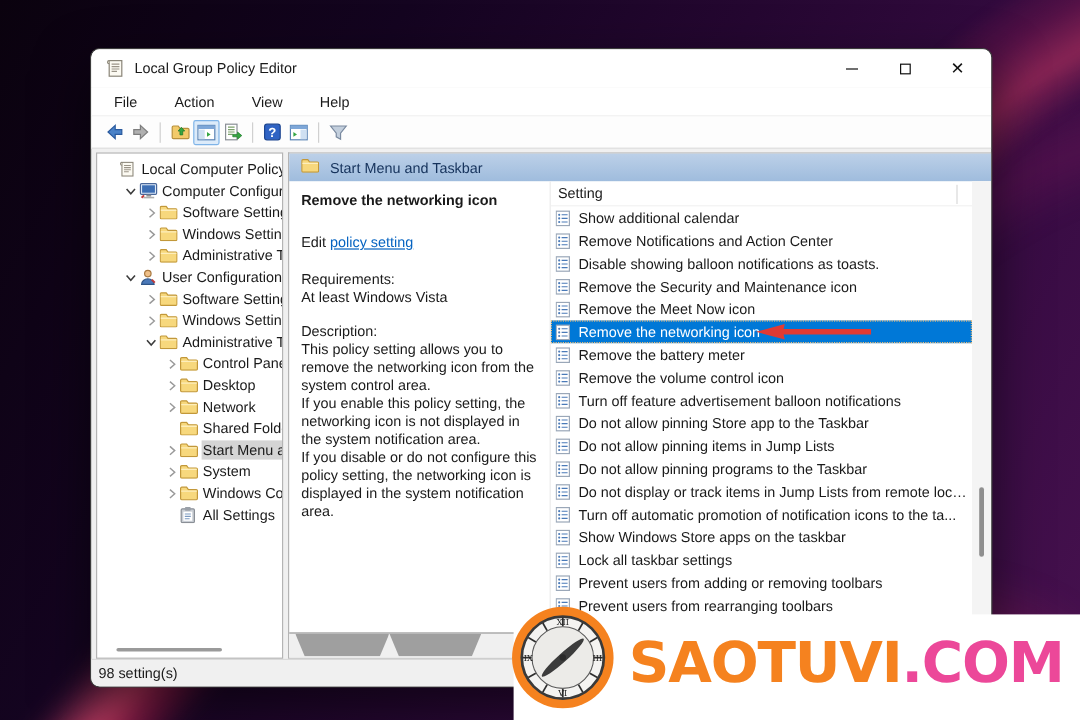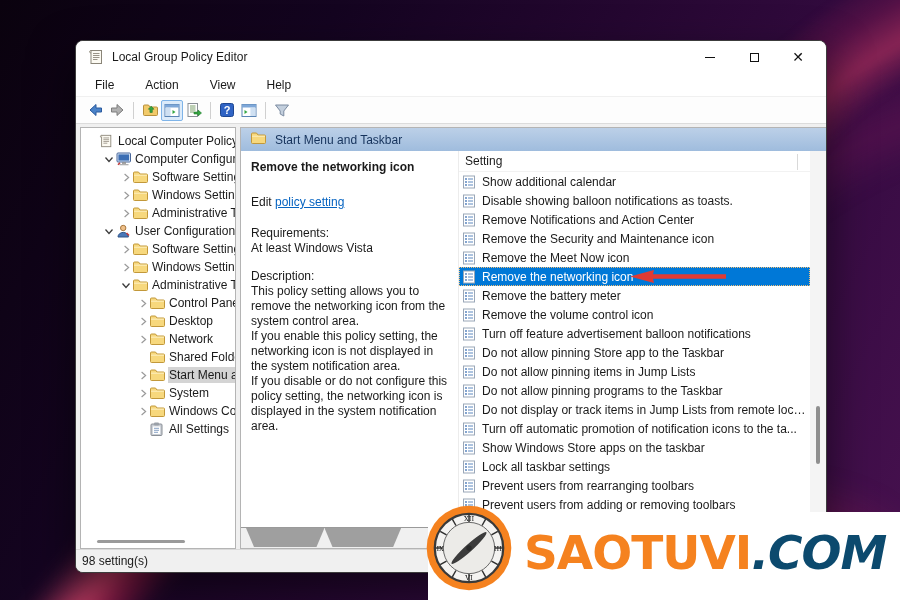--- a/index.html
+++ b/index.html
@@ -92,21 +92,21 @@
 
   .statusbar { height:23px; background:#f0f0f0; border-top:1px solid #d9d9d9; font-size:12px; color:#1a1a1a;
     display:flex; align-items:center; padding-left:6px; flex:0 0 auto; }
 
   
   .watermark { position:absolute; left:428px; top:512px; width:472px; height:88px; background:#fff; z-index:50; }
   .wm-clock { position:absolute; left:-4px; top:-9px; width:90px; height:90px; }
   .wm-text { position:absolute; left:96px; top:8px; font-size:47px; font-weight:bold; letter-spacing:-1px; line-height:66px;
     font-family:"DejaVu Sans", sans-serif; }
   .wm-orange { color:#f5821f; }
-  .wm-green { color:#0c4a6e;font-style:italic; }
+  .wm-green { color:#ec4899; }
 </style>
 </head>
 <body>
 
 <div class="desktop">
   <div class="wp-arc2"></div>
   <div class="wp-arc"></div>
   <div class="wp-streak"></div>
   <div class="wp-glow"></div>
 
@@ -482,33 +482,33 @@
                 <div class="list-row">
                   <span class="licon">
                     <svg width="12" height="14" viewBox="0 0 12 14">
                       <rect x="0.5" y="1" width="11" height="12" fill="#fff" stroke="#9aa7b8"></rect>
                       <circle cx="3" cy="4" r="0.9" fill="#4a7ab8"></circle>
                       <circle cx="3" cy="7" r="0.9" fill="#4a7ab8"></circle>
                       <circle cx="3" cy="10" r="0.9" fill="#4a7ab8"></circle>
                       <path d="M5 4 h5 M5 7 h5 M5 10 h5" stroke="#4a7ab8" stroke-width="0.9"></path>
                     </svg>
                   </span>
+                  <span class="llabel">Remove Notifications and Action Center</span>
+                </div>
+                <div class="list-row">
+                  <span class="licon">
+                    <svg width="12" height="14" viewBox="0 0 12 14">
+                      <rect x="0.5" y="1" width="11" height="12" fill="#fff" stroke="#9aa7b8"></rect>
+                      <circle cx="3" cy="4" r="0.9" fill="#4a7ab8"></circle>
+                      <circle cx="3" cy="7" r="0.9" fill="#4a7ab8"></circle>
+                      <circle cx="3" cy="10" r="0.9" fill="#4a7ab8"></circle>
+                      <path d="M5 4 h5 M5 7 h5 M5 10 h5" stroke="#4a7ab8" stroke-width="0.9"></path>
+                    </svg>
+                  </span>
                   <span class="llabel">Disable showing balloon notifications as toasts.</span>
-                </div>
-                <div class="list-row">
-                  <span class="licon">
-                    <svg width="12" height="14" viewBox="0 0 12 14">
-                      <rect x="0.5" y="1" width="11" height="12" fill="#fff" stroke="#9aa7b8"></rect>
-                      <circle cx="3" cy="4" r="0.9" fill="#4a7ab8"></circle>
-                      <circle cx="3" cy="7" r="0.9" fill="#4a7ab8"></circle>
-                      <circle cx="3" cy="10" r="0.9" fill="#4a7ab8"></circle>
-                      <path d="M5 4 h5 M5 7 h5 M5 10 h5" stroke="#4a7ab8" stroke-width="0.9"></path>
-                    </svg>
-                  </span>
-                  <span class="llabel">Remove Notifications and Action Center</span>
                 </div>
                 <div class="list-row">
                   <span class="licon">
                     <svg width="12" height="14" viewBox="0 0 12 14">
                       <rect x="0.5" y="1" width="11" height="12" fill="#fff" stroke="#9aa7b8"></rect>
                       <circle cx="3" cy="4" r="0.9" fill="#4a7ab8"></circle>
                       <circle cx="3" cy="7" r="0.9" fill="#4a7ab8"></circle>
                       <circle cx="3" cy="10" r="0.9" fill="#4a7ab8"></circle>
                       <path d="M5 4 h5 M5 7 h5 M5 10 h5" stroke="#4a7ab8" stroke-width="0.9"></path>
                     </svg>
@@ -665,33 +665,33 @@
                 <div class="list-row">
                   <span class="licon">
                     <svg width="12" height="14" viewBox="0 0 12 14">
                       <rect x="0.5" y="1" width="11" height="12" fill="#fff" stroke="#9aa7b8"></rect>
                       <circle cx="3" cy="4" r="0.9" fill="#4a7ab8"></circle>
                       <circle cx="3" cy="7" r="0.9" fill="#4a7ab8"></circle>
                       <circle cx="3" cy="10" r="0.9" fill="#4a7ab8"></circle>
                       <path d="M5 4 h5 M5 7 h5 M5 10 h5" stroke="#4a7ab8" stroke-width="0.9"></path>
                     </svg>
                   </span>
+                  <span class="llabel">Prevent users from adding or removing toolbars</span>
+                </div>
+                <div class="list-row">
+                  <span class="licon">
+                    <svg width="12" height="14" viewBox="0 0 12 14">
+                      <rect x="0.5" y="1" width="11" height="12" fill="#fff" stroke="#9aa7b8"></rect>
+                      <circle cx="3" cy="4" r="0.9" fill="#4a7ab8"></circle>
+                      <circle cx="3" cy="7" r="0.9" fill="#4a7ab8"></circle>
+                      <circle cx="3" cy="10" r="0.9" fill="#4a7ab8"></circle>
+                      <path d="M5 4 h5 M5 7 h5 M5 10 h5" stroke="#4a7ab8" stroke-width="0.9"></path>
+                    </svg>
+                  </span>
                   <span class="llabel">Prevent users from rearranging toolbars</span>
-                </div>
-                <div class="list-row">
-                  <span class="licon">
-                    <svg width="12" height="14" viewBox="0 0 12 14">
-                      <rect x="0.5" y="1" width="11" height="12" fill="#fff" stroke="#9aa7b8"></rect>
-                      <circle cx="3" cy="4" r="0.9" fill="#4a7ab8"></circle>
-                      <circle cx="3" cy="7" r="0.9" fill="#4a7ab8"></circle>
-                      <circle cx="3" cy="10" r="0.9" fill="#4a7ab8"></circle>
-                      <path d="M5 4 h5 M5 7 h5 M5 10 h5" stroke="#4a7ab8" stroke-width="0.9"></path>
-                    </svg>
-                  </span>
-                  <span class="llabel">Prevent users from adding or removing toolbars</span>
                 </div>
               </div>
             <div class="v-scrollbar">
               <div class="v-thumb"></div>
             </div>
           </div>
         </div>
 
         <div class="tabs-row" id="tabs-row">
             <div class="tab">

